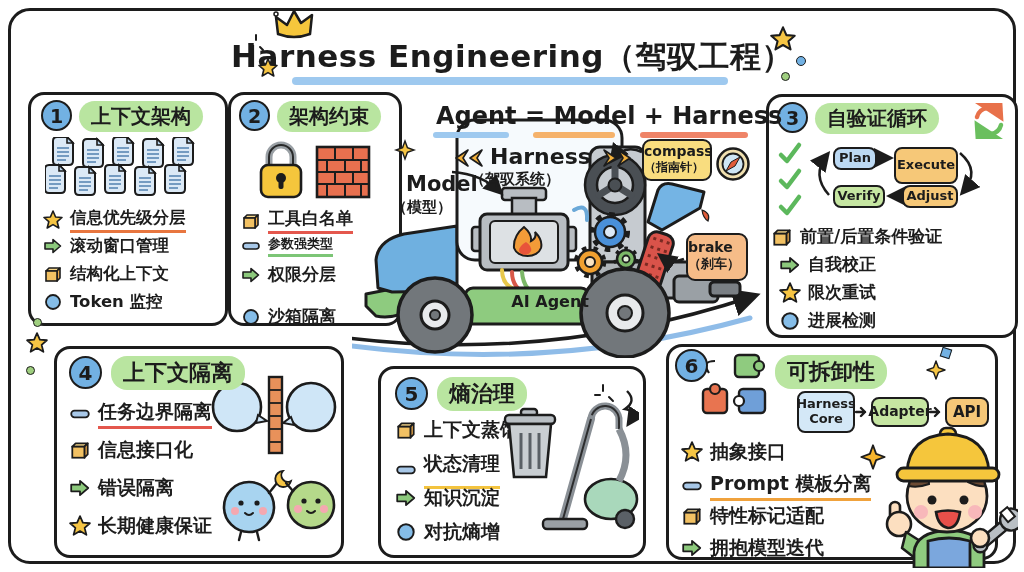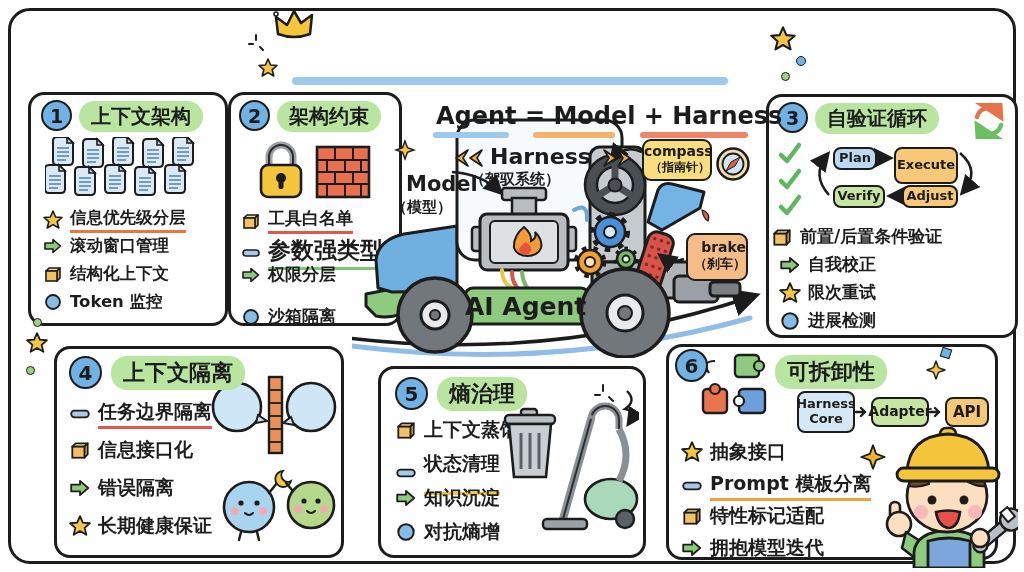--- a/index.html
+++ b/index.html
@@ -10,37 +10,38 @@
   .title-ul{position:absolute;top:77px;left:292px;width:436px;height:8px;background:#9ec9ef;border-radius:4px;z-index:2;}
   .panel{position:absolute;background:#fff;border:3px solid #1c1c1c;border-radius:16px;z-index:1;}
   .badge{position:absolute;width:31px;height:31px;border-radius:50%;background:#72b1e3;border:2.5px solid #1c1c1c;
          display:flex;align-items:center;justify-content:center;font-size:19px;font-weight:700;box-sizing:border-box;z-index:2;}
   .pill{position:absolute;background:#b9e5a0;border-radius:16px;padding:2px 12px;font-weight:700;white-space:nowrap;z-index:2;}
   .item{position:absolute;display:flex;align-items:center;gap:7px;font-weight:700;white-space:nowrap;color:#1d1d1d;}
   .item .ic{display:flex;flex:0 0 auto;}
   .ul-o{border-bottom:3.5px solid #e8763f;padding-bottom:1px;}
   .ul-r{border-bottom:3.5px solid #e4574d;padding-bottom:1px;}
   .ul-g{border-bottom:3.5px solid #7cc576;padding-bottom:1px;}
-  .ul-y{border-bottom:3.5px solid #f3c33e;padding-bottom:15px;}
+  .ul-y{border-bottom:3.5px solid #f3c33e;padding-bottom:9px;}
   .ul-or{border-bottom:3.5px solid #f0a23c;padding-bottom:1px;}
   .flowbox{position:absolute;border:2.5px solid #1c1c1c;border-radius:8px;display:flex;align-items:center;justify-content:center;
            font-weight:700;text-align:center;box-sizing:border-box;z-index:3;line-height:1.12;}
   .uline{position:absolute;height:6px;border-radius:3px;z-index:3;}
   .clabel{position:absolute;z-index:3;font-weight:700;white-space:nowrap;}
-  .cbox{position:absolute;z-index:3;border:2.5px solid #1c1c1c;border-radius:9px;text-align:right;font-weight:700;box-sizing:border-box;}
+  .cbox{position:absolute;z-index:3;border:2.5px solid #1c1c1c;border-radius:9px;text-align:left;font-weight:700;box-sizing:border-box;}
   svg{display:block;}
   .abs{position:absolute;}
 </style>
 </head>
 <body>
 
 <div id="stage">
   <div class="frame"></div>
 
   <div class="title-ul"></div>
+  <div class="title">Harness Engineering（驾驭工程）</div>
 
   <svg class="abs" style="left:272px;top:8px;z-index:3" width="44" height="32" viewBox="0 0 44 32">
     <path d="M6 26 L4 9 L15 17 L22 3 L29 15 L40 7 L38 26 Q22 32 6 26 Z" fill="#f5c63c" stroke="#1c1c1c" stroke-width="2.5" stroke-linejoin="round"></path>
     <circle cx="4" cy="6" r="2" fill="#fff" stroke="#1c1c1c" stroke-width="1.5"></circle>
   </svg>
   <svg class="abs" style="left:246px;top:34px;z-index:3" width="20" height="20" viewBox="0 0 20 20">
     <g stroke="#1c1c1c" stroke-width="2" stroke-linecap="round">
         <line x1="10" y1="1" x2="10" y2="6"></line>
         <line x1="3" y1="10" x2="7" y2="10"></line>
         <line x1="14" y1="13" x2="17" y2="16"></line>
@@ -205,21 +206,21 @@
   <div class="clabel" style="left:392px;top:198px;font-size:15px">（模型）</div>
 
   <div class="cbox" style="left:642px;top:139px;width:70px;height:42px;background:#f9dd7f;padding-top:2px">
     <div style="font-size:14px">compass</div>
     <div style="font-size:12px">（指南针）</div>
   </div>
   <div class="cbox" style="left:686px;top:233px;width:62px;height:48px;background:#f6bc88;padding-top:4px">
     <div style="font-size:14px">brake</div>
     <div style="font-size:13px">（刹车）</div>
   </div>
-  <div class="clabel" style="left:465px;top:292px;width:124px;text-align:left;font-size:25px;z-index:3">AI Agent</div>
+  <div class="clabel" style="left:465px;top:292px;width:124px;text-align:right;font-size:16px;z-index:3">AI Agent</div>
 
   <div class="panel" style="left:28px;top:92px;width:194px;height:228px">
     <div class="badge" style="left:10px;top:5px">1</div>
     <div class="pill" style="left:48px;top:6px;font-size:20px">上下文架构</div>
     <svg class="abs" style="left:14px;top:42px" width="166" height="64" viewBox="0 0 166 64">
       <defs>
         <g id="doc">
           <path d="M0 4 Q0 0 4 0 L14 0 L20 6 L20 24 Q20 28 16 28 L4 28 Q0 28 0 24 Z" fill="#dbe9f6" stroke="#1c1c1c" stroke-width="2"></path>
           <path d="M14 0 L14 6 L20 6 Z" fill="#b9d4ec" stroke="#1c1c1c" stroke-width="1.6"></path>
           <g stroke="#5b87b5" stroke-width="1.6">
@@ -310,21 +311,21 @@
     <div class="item" style="left:10px;top:112px;font-size:17px">
       <span class="ic">
           <svg width="20" height="20" viewBox="0 0 20 20">
             <polygon points="3,7 6,4 17,4 14,7" fill="#f8d88a" stroke="#1c1c1c" stroke-width="1.6" stroke-linejoin="round"></polygon>
             <polygon points="14,7 17,4 17,14 14,17" fill="#e8a84c" stroke="#1c1c1c" stroke-width="1.6" stroke-linejoin="round"></polygon>
             <rect x="3" y="7" width="11" height="10" fill="#f2c163" stroke="#1c1c1c" stroke-width="1.6"></rect>
           </svg>
         </span>
       <span class="ul-r">工具白名单</span>
     </div>
-    <div class="item" style="left:10px;top:140px;font-size:23px">
+    <div class="item" style="left:10px;top:140px;font-size:13px">
       <span class="ic">
           <svg width="20" height="20" viewBox="0 0 20 20">
             <rect x="2" y="7" width="16" height="6" rx="3" fill="#a8c8e8" stroke="#1c1c1c" stroke-width="1.6"></rect>
           </svg>
         </span>
       <span class="ul-g">参数强类型</span>
     </div>
     <div class="item" style="left:10px;top:168px;font-size:17px">
       <span class="ic">
           <svg width="20" height="20" viewBox="0 0 20 20">

